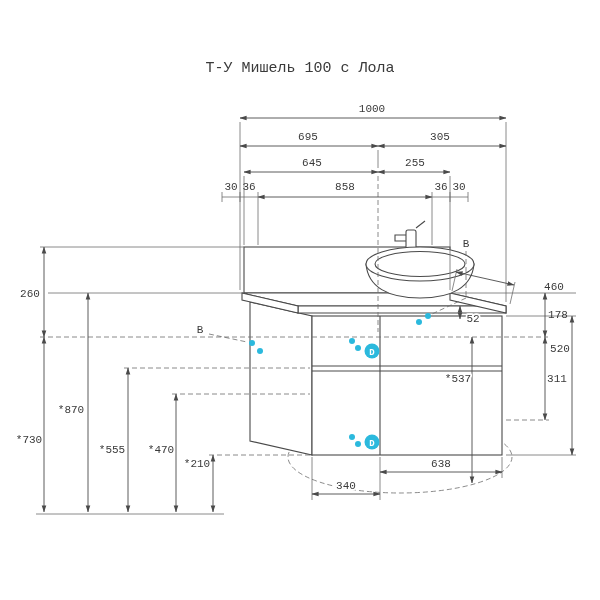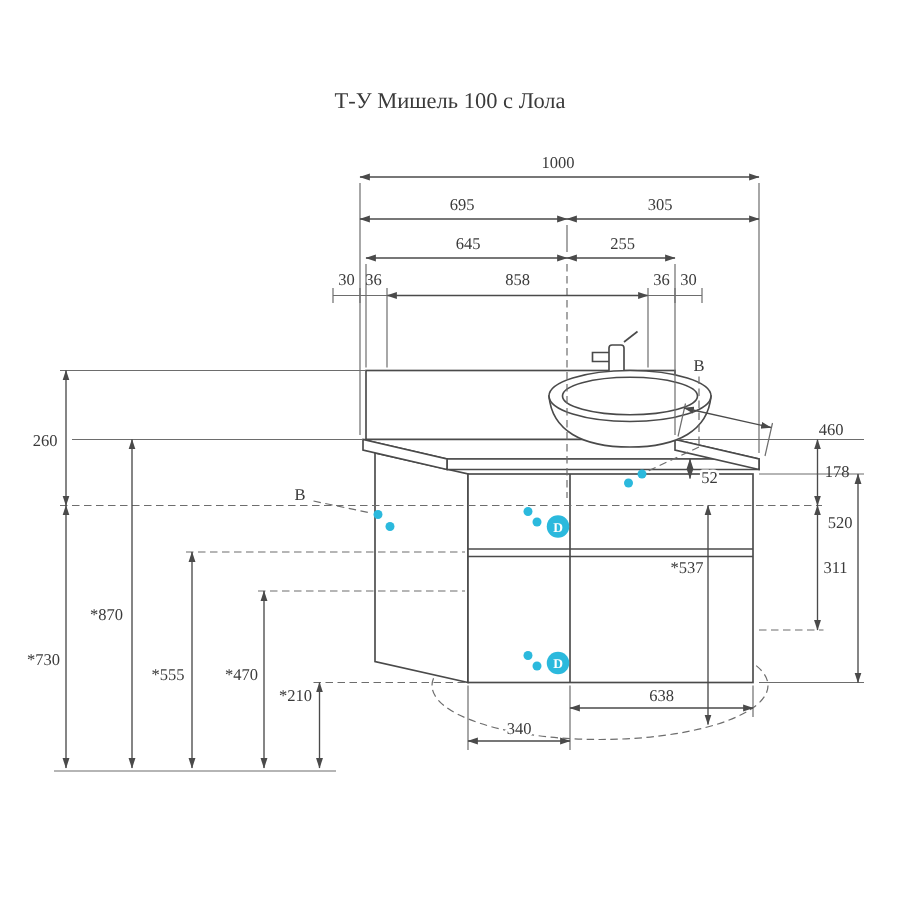--- a/index.html
+++ b/index.html
@@ -1,16 +1,16 @@
 <!DOCTYPE html>
 <html><head>
 <meta charset="utf-8">
 <style>
   html,body{margin:0;padding:0;background:#fff;width:600px;height:600px;}
-  .page{position:relative;width:600px;height:535px;font-family:Liberation Serif, serif;}
+  .page{position:relative;width:600px;height:535px;font-family:Liberation Mono, monospace;}
   svg{display:block;}
   .ln{stroke:#4a4a4a;stroke-width:1.1;fill:none;stroke-linecap:butt;}
   .thin{stroke:#6d6d6d;stroke-width:0.8;fill:none;}
   .dash{stroke:#6d6d6d;stroke-width:0.8;fill:none;stroke-dasharray:5 3;}
   .dim{stroke:#4a4a4a;stroke-width:0.9;fill:none;}
   .wf{fill:#ffffff;stroke:#4a4a4a;stroke-width:1.1;}
   .nf{fill:none;stroke:#4a4a4a;stroke-width:1.1;}
   .dt{font-size:11px;fill:#3a3a3a;text-anchor:middle;}
   .halo{paint-order:stroke;stroke:#ffffff;stroke-width:3.5px;stroke-linejoin:round;}
   .ttl{font-size:15px;fill:#3a3a3a;text-anchor:middle;}

